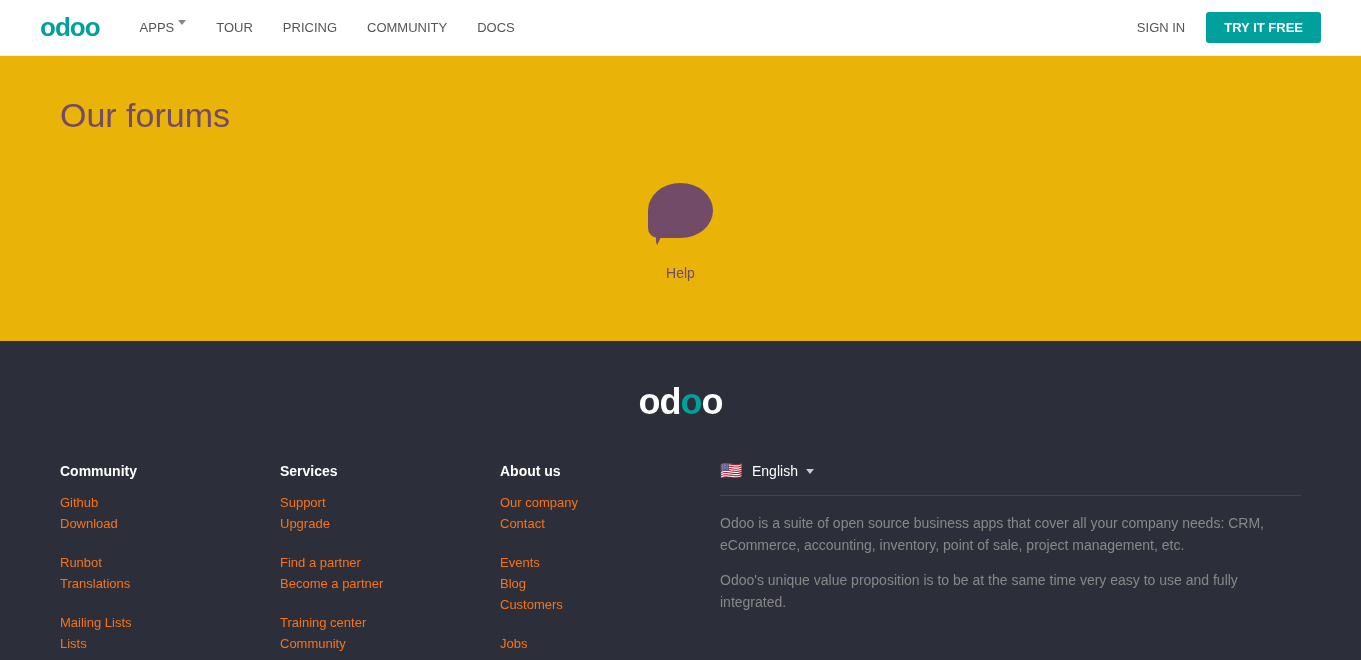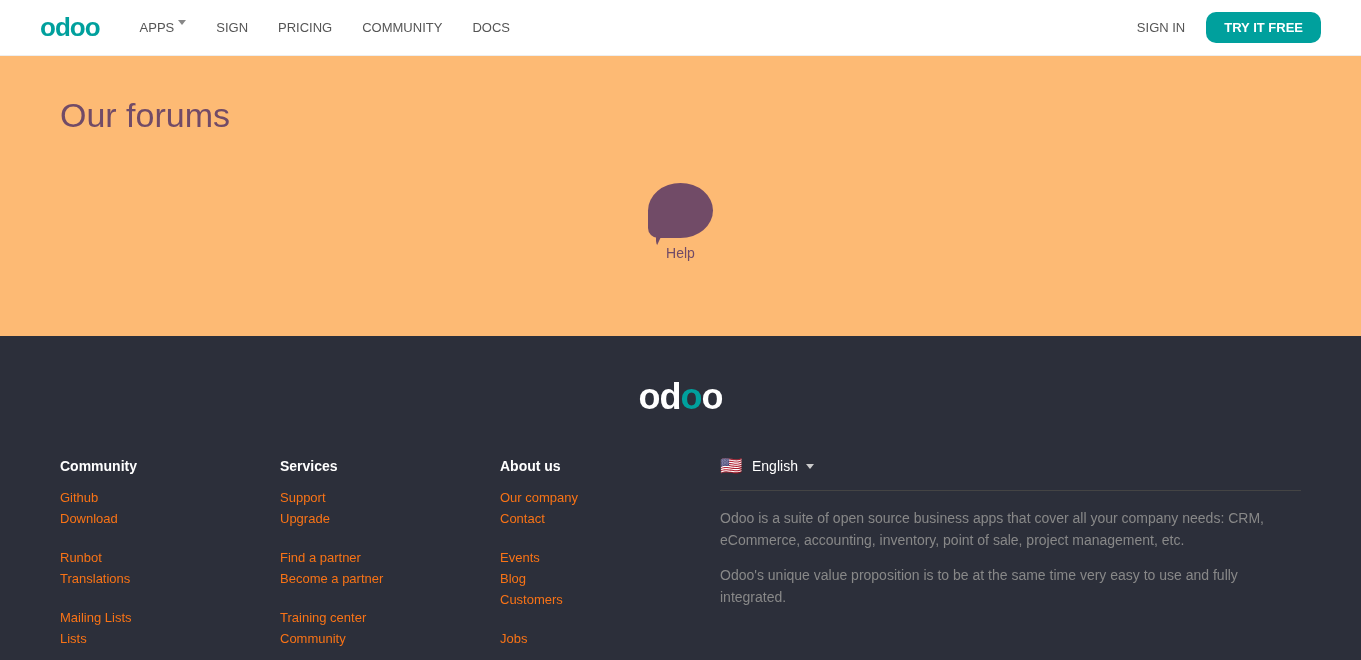--- a/index.html
+++ b/index.html
@@ -52,27 +52,27 @@
       text-decoration: none;
     }
     .try-free-btn {
       background: #00a09d;
       color: #fff;
       border: none;
       padding: 8px 18px;
       font-size: 13px;
       font-weight: bold;
       cursor: pointer;
-      border-radius: 10px;
+      border-radius: 3px;
     }
 
     
     .main-content {
       padding: 40px 60px 60px 60px;
-      background: #fdba74;
+      background: #eab308;
       min-height: 280px;
     }
     .page-title {
       font-size: 34px;
       color: #714b67;
       font-weight: 300;
       margin-bottom: 40px;
     }
     .forum-item {
       display: flex;
@@ -99,21 +99,21 @@
       position: absolute;
       bottom: -10px;
       left: 8px;
       width: 14px;
       height: 12px;
       background: #714b67;
       border-radius: 0 0 10px 10px;
       clip-path: polygon(0 0, 40% 0, 0 100%);
     }
     .forum-label {
-      margin-top: 0;
+      margin-top: 20px;
       font-size: 14px;
       color: #714b67;
     }
 
     
     .footer {
       background: #2c2f3a;
       color: #fff;
       padding: 40px 60px;
     }
@@ -197,21 +197,21 @@
 <header class="header">
   <div class="header-left">
     <div class="logo">
       <span>od</span><span class="footer-logo-dot" style="color:#00a09d;">o</span><span>o</span>
     </div>
     <nav class="nav">
       <a class="nav-item">
         <span>APPS</span>
         <span style="display:inline-block;width:0;height:0;border-left:4px solid transparent;border-right:4px solid transparent;border-top:5px solid #888;vertical-align:middle;"></span>
       </a>
-      <a class="nav-item">SIGN</a>
+      <a class="nav-item">TOUR</a>
       <a class="nav-item">PRICING</a>
       <a class="nav-item">COMMUNITY</a>
       <a class="nav-item">DOCS</a>
     </nav>
   </div>
   <div class="header-right">
     <a class="sign-in">SIGN IN</a>
     <button class="try-free-btn">TRY IT FREE</button>
   </div>
 </header>

